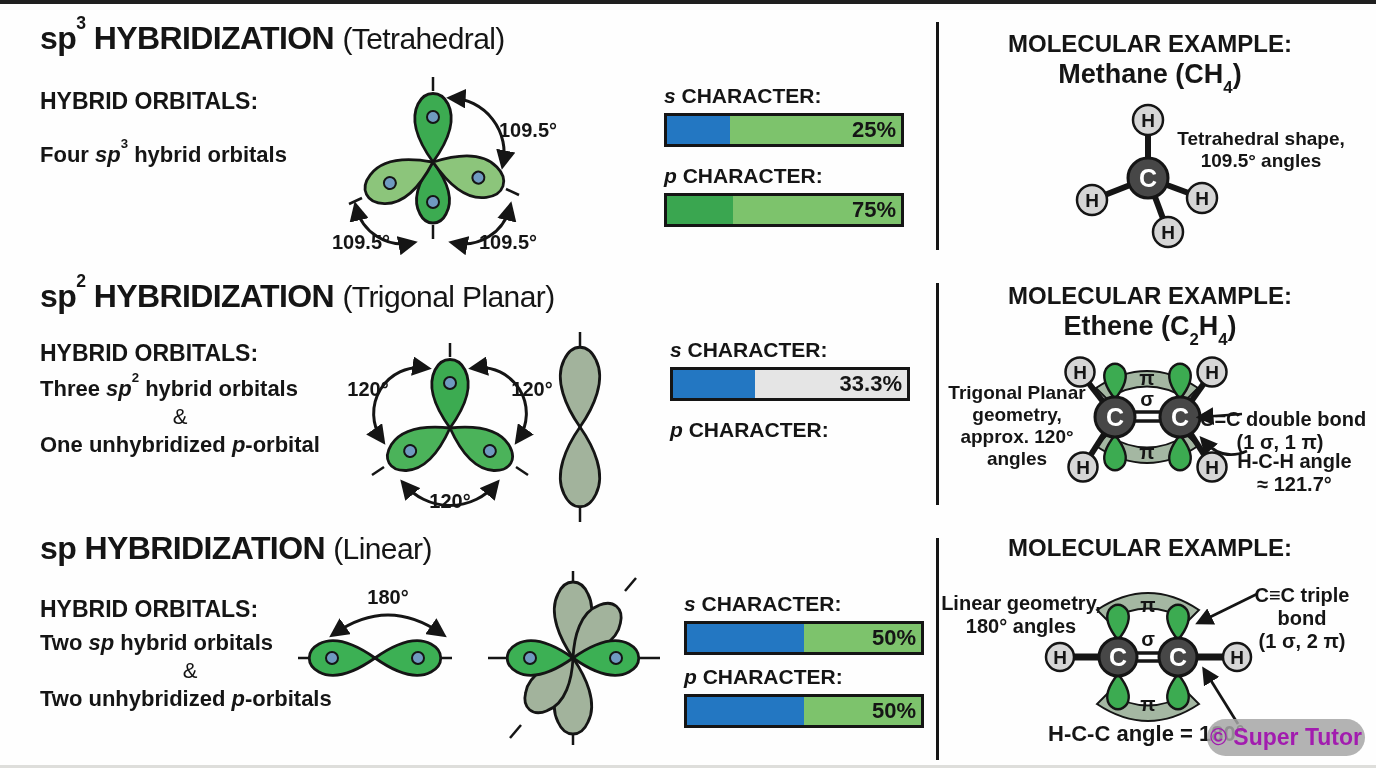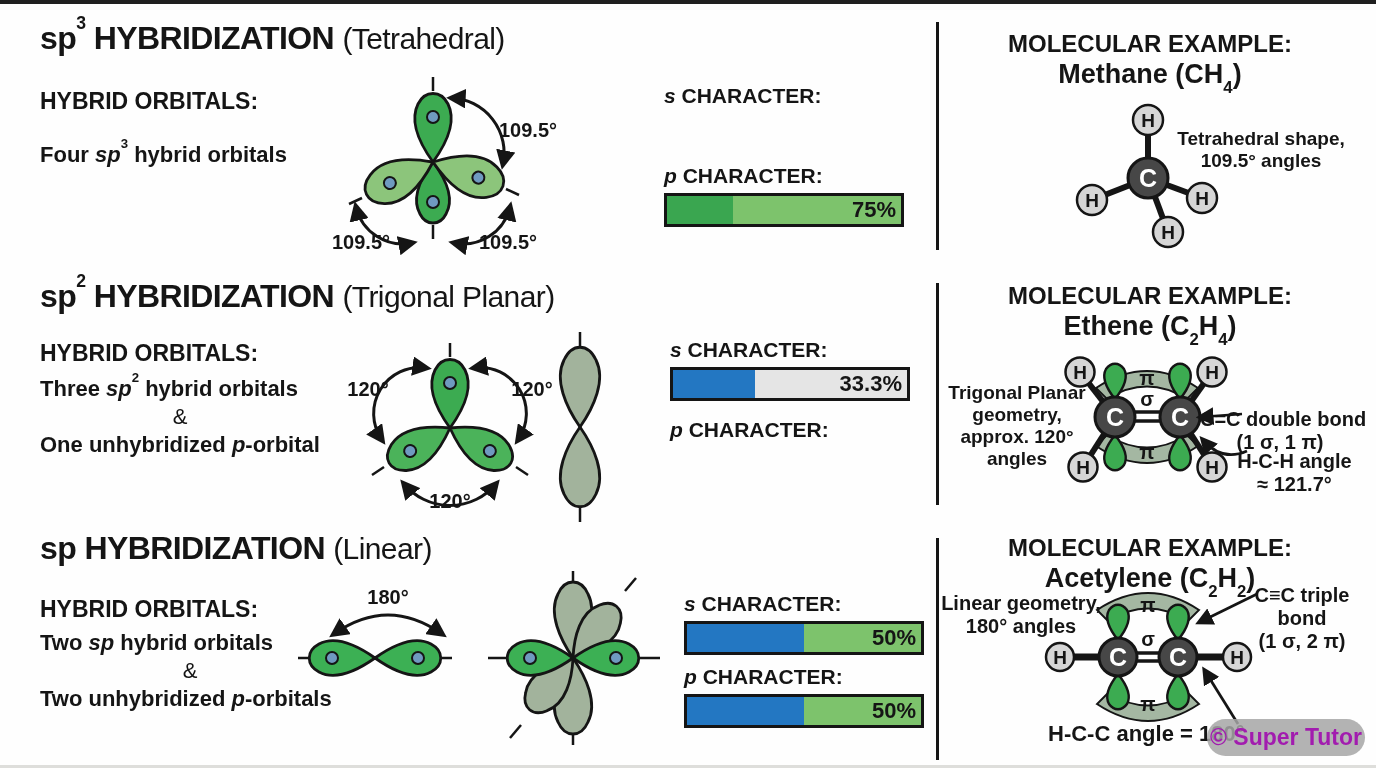--- a/index.html
+++ b/index.html
@@ -89,20 +89,24 @@
       <path d="M44,135 A48,48 0 0 0 100,171" marker-start="url(#m1)" marker-end="url(#m1)"></path>
       <path d="M198,135 A48,48 0 0 1 142,171" marker-start="url(#m1)" marker-end="url(#m1)"></path>
     </g>
     <text class="ang-label" x="216" y="65" text-anchor="middle">109.5°</text>
     <text class="ang-label" x="49" y="177" text-anchor="middle">109.5°</text>
     <text class="ang-label" x="196" y="177" text-anchor="middle">109.5°</text>
   </svg>
 
   <div class="char-group" style="left:664px;top:84px">
     <div class="char-label"><span class="it">s</span><span> CHARACTER:</span></div>
+    <div class="bar" style="background: rgb(125, 195, 108);">
+      <div class="bar-fill" style="width: 27%; background: rgb(35, 119, 194);"></div>
+      <span class="bar-val">25%</span>
+    </div>
   </div>
   <div class="char-group" style="left:664px;top:164px">
     <div class="char-label"><span class="it">p</span><span> CHARACTER:</span></div>
     <div class="bar" style="background: rgb(125, 195, 108); text-align: right;">
       <div class="bar-fill" style="width: 28%; background: rgb(58, 166, 80);"></div>
       <span class="bar-val">75%</span>
     </div>
   </div>
 
   <div class="divider" style="top:22px;height:228px"></div>
@@ -376,21 +380,20 @@
     <div class="bar" style="background: rgb(125, 195, 108);">
       <div class="bar-fill" style="width: 50%; background: rgb(35, 119, 194);"></div>
       <span class="bar-val">50%</span>
     </div>
   </div>
 
   <div class="divider" style="top:538px;height:222px"></div>
 
   <div class="mol-block" style="left:960px;top:534px">
     <div class="mol-heading">MOLECULAR EXAMPLE:</div>
-    <div class="mol-name"><span>Acetylene (C</span><sub>2</sub><span>H</span><sub>2</sub><span>)</span></div>
   </div>
 
   <svg style="left:1030px;top:580px" width="230" height="160" viewBox="0 0 230 160">
     <path d="M67,30 Q118,-4 169,30 L158,41 Q118,16 78,41 Z" fill="#a4b7a2" stroke="#151515" stroke-width="2"></path>
     <path d="M67,124 Q118,158 169,124 L158,113 Q118,138 78,113 Z" fill="#a4b7a2" stroke="#151515" stroke-width="2"></path>
     <g fill="#3cab51" stroke="#151515" stroke-width="2.4">
       <g transform="translate(88,60)">
           <path d="M0,0 C-8,-10 -14,-21 -9,-30 C-4,-37 4,-37 9,-30 C14,-21 8,-10 0,0 Z"></path>
         </g>
       <g transform="translate(148,60)">

